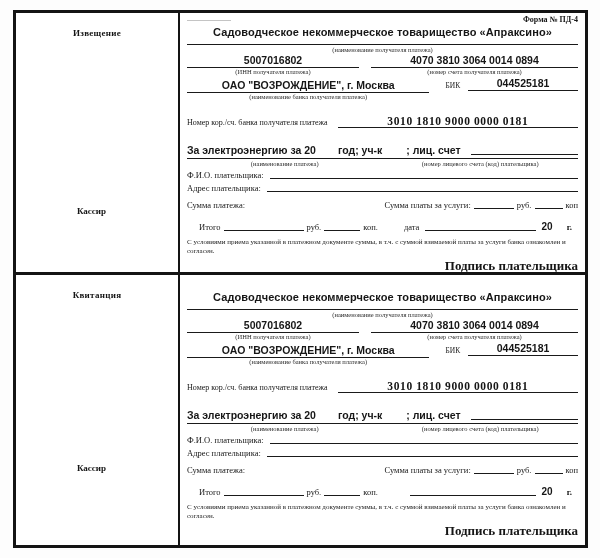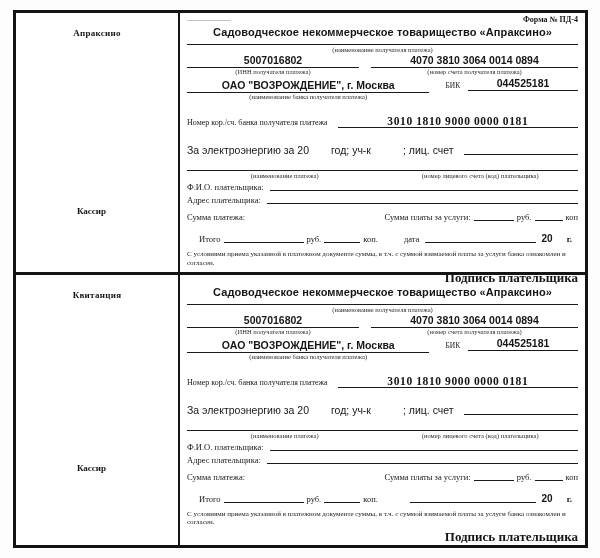--- a/index.html
+++ b/index.html
@@ -28,23 +28,23 @@
   .col-acct { flex:1; }
   .value { font-family:"Liberation Sans", sans-serif; font-weight:bold; font-size:10.5px; text-align:center; border-bottom:1.4px solid #1a1a1a; padding-bottom:1px; }
   .bank-row { display:flex; align-items:flex-end; margin-top:2px; }
   .col-bank { flex:0 0 62%; }
   .bik-group { flex:1; display:flex; align-items:flex-end; padding-bottom:9px; }
   .bik-label { font-size:7.5px; margin-left:16px; padding-bottom:1px; }
   .bik-value { flex:1; margin-left:8px; }
   .corr-row { display:flex; align-items:flex-end; margin-top:2px; }
   .corr-label { font-size:8px; padding-bottom:1px;margin-top:16px; }
   .corr-value { flex:1; margin-left:10px; font-family:"Liberation Serif", serif; font-weight:bold; font-size:11.5px; letter-spacing:0.6px; text-align:center; border-bottom:1.4px solid #1a1a1a; }
-  .purpose-row { display:flex; align-items:flex-end; margin-top:16px; border-bottom:1.4px solid #1a1a1a; padding-bottom:14px; font-family:"Liberation Sans", sans-serif; font-weight:normal; font-size:10.5px; }
+  .purpose-row { display:flex; align-items:flex-end; margin-top:16px; border-bottom:1.4px solid #1a1a1a; padding-bottom:2px; font-family:"Liberation Sans", sans-serif; font-weight:bold; font-size:10.5px; }
   .purpose-p2 { margin-left:22px; }
-  .purpose-p3 { margin-left:32px; }
+  .purpose-p3 { margin-left:24px; }
   .bl { display:inline-block; border-bottom:1.2px solid #1a1a1a; height:9px; }
   .fill { flex:1; }
   .purpose-row .fill { margin-left:10px; margin-bottom:1px; }
   .caption-row { display:flex; margin-top:1px; }
   .caption-row .caption { width:50%; text-align:center; }
   .line-row { display:flex; align-items:flex-end; margin-top:3px; font-size:8.5px; }
   .line-row .fill { margin-left:6px; margin-bottom:1px; }
   .sum-row { display:flex; margin-top:7px; font-size:8.5px; align-items:flex-end; }
   .svc-group { margin-left:auto; display:flex; align-items:flex-end;text-align:right; }
   .svc-group .bl, .itogo-row .bl { margin:0 3px 1px 3px; }
@@ -58,21 +58,21 @@
   .terms { margin-top:6px; font-size:7px; line-height:1.25; color:#1d1d1d; padding-right:4px; }
   .podpis { text-align:right; font-weight:bold; font-size:13px; margin-top:2px; }
 </style>
 </head>
 <body>
 
 <div class="form-outer">
 
   <div class="half top">
     <div class="side">
-      <div class="section-label">Апраксино</div>
+      <div class="section-label">Извещение</div>
       <div class="cashier">Кассир</div>
     </div>
     <div class="content">
       <div class="formline">
         <span class="artifact"></span>
         <span class="form-number">Форма № ПД-4</span>
       </div>
       <div class="title">Садоводческое некоммерческое товарищество «Апраксино»</div>
       <div class="caption center cap-recipient">(наименование получателя платежа)</div>
       <div class="two-col">

